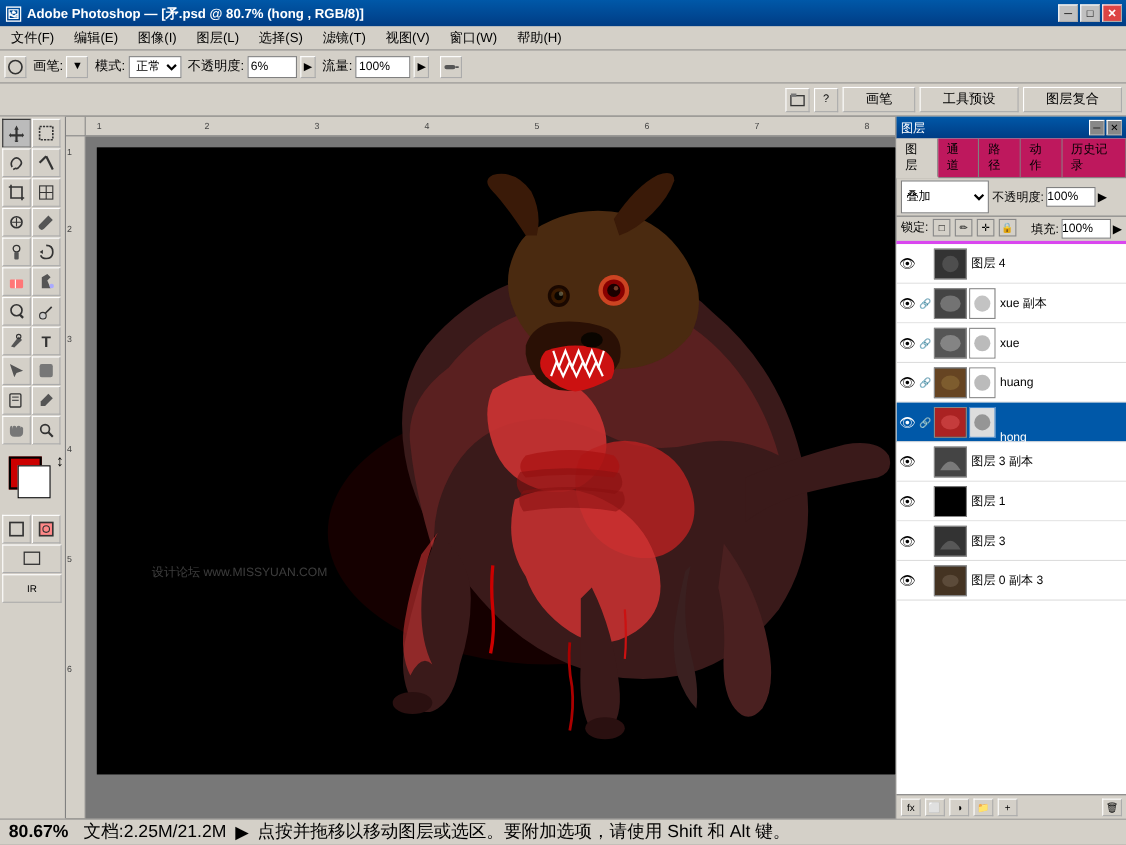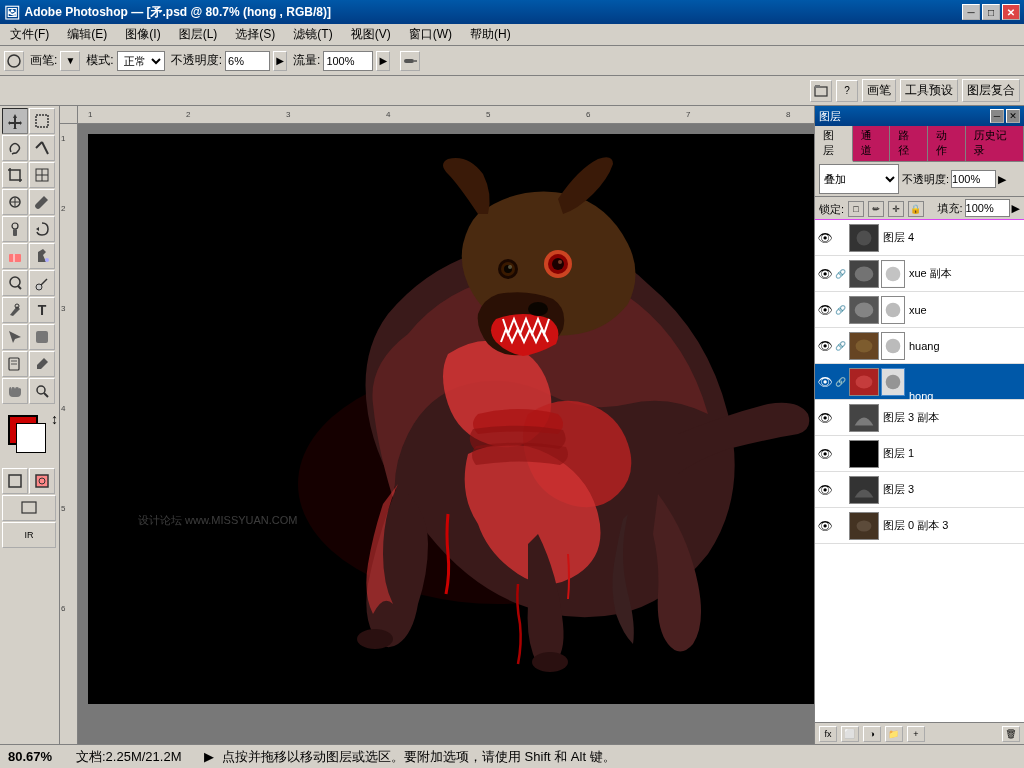--- a/index.html
+++ b/index.html
@@ -82,21 +82,21 @@
     #toolbar2 {
       height: 30px;
       background: #d4d0c8;
       display: flex; align-items: center;
       padding: 0 4px;
       gap: 4px;
       border-bottom: 1px solid #808080;
       justify-content: flex-end;
     }
     .toolbar2-btn {
-      padding: 2px 4px;
+      padding: 2px 20px;
       background: #d4d0c8;
       border: 1px outset #fff;
       font-size: 12px;
       cursor: pointer;
     }
 
     
     #main-area {
       display: flex;
       height: calc(768px - 24px - 22px - 30px - 30px - 24px);
@@ -259,24 +259,24 @@
       display: flex; align-items: center; gap: 2px;
       font-size: 11px;
     }
     .layers-opacity-input {
       width: 45px; height: 18px;
       font-size: 11px;
       background: white;
       border: 1px solid #808080;
     }
     #layers-lock-row {
-      display: flex; align-items: flex-end;
+      display: flex; align-items: flex-start;
       padding: 2px 4px;
       gap: 4px;
-      border-bottom: 1px solid #d946ef;
+      border-bottom: 3px solid #d946ef;
       font-size: 11px;
     }
     .lock-icon {
       width: 16px; height: 16px;
       border: 1px solid #888;
       background: #d4d0c8;
       display: flex; align-items: center; justify-content: center;
       font-size: 9px;
       cursor: pointer;
     }
@@ -359,21 +359,21 @@
     }
 
     
     #status-bar {
       height: 24px;
       background: #d4d0c8;
       border-top: 1px solid #808080;
       display: flex; align-items: center;
       padding: 0 8px;
       gap: 8px;
-      font-size: 13px;
+      font-size: 16px;
     }
     #status-zoom { font-weight: bold; min-width: 60px; }
     #status-size { min-width: 120px; }
     #status-msg { flex: 1; }
 
     
     .ruler-num {
       position: absolute;
       font-size: 8px;
       color: #444;

